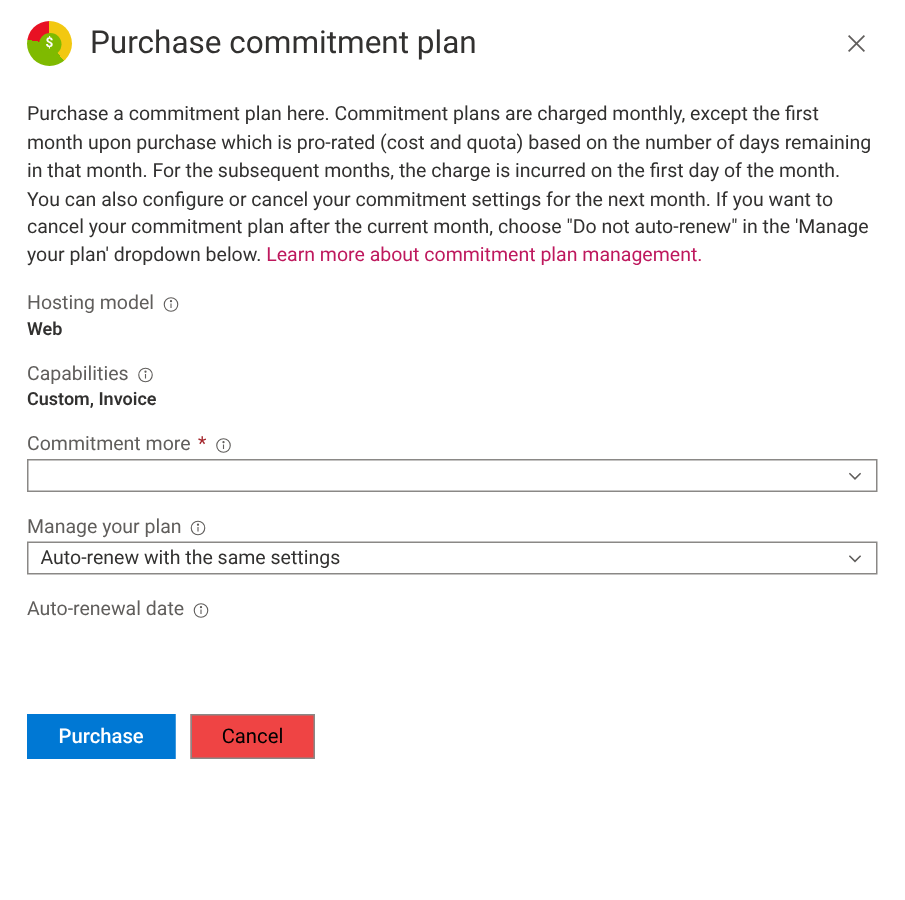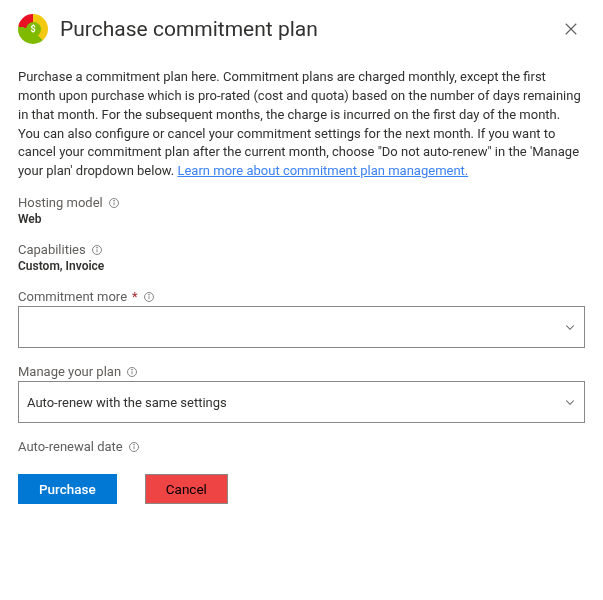--- a/index.html
+++ b/index.html
@@ -55,23 +55,22 @@
     color: #605e5c;
     cursor: pointer;
   }
   .close svg { width: 14px; height: 14px; }
   .desc {
     margin: 0 0 14px 0;
     line-height: 1.45;
     font-size: 13px;
   }
   .link {
-    color: #3b82f6;
-    cursor: pointer;
-    text-decoration: underline;
+    color: #be185d;
+    cursor: pointer;
   }
   .field { margin-bottom: 16px; }
   .field-label {
     font-size: 13px;
     color: #605e5c;
     display: flex;
     align-items: center;
     gap: 5px;
     margin-bottom: 2px;
   }
@@ -84,43 +83,43 @@
     color: #605e5c;
   }
   .info svg { width: 12px; height: 12px; }
   .field-value {
     font-weight: 600;
     color: #323130;
     font-size: 12px;
   }
   .select {
     width: 100%;
-    height: 42px;
+    height: 22px;
     border: 1px solid #8a8886;
     background: #fff;
     display: flex;
     align-items: center;
     padding: 0 8px;
     margin-top: 2px;
     cursor: pointer;
     position: relative;
   }
   .select .sval {
     flex: 1;
     font-size: 13px;
     color: #323130;
   }
   .chev {
     width: 12px; height: 12px;
     color: #605e5c;
   }
   .footer {
     display: flex;
-    gap: 28px;
-    margin-top: 20px;
+    gap: 10px;
+    margin-top: 62px;
   }
   .btn {
     height: 30px;
     padding: 0 20px;
     font-size: 13.5px;
     font-family: inherit;
     border: 1px solid #8a8886;
     background: #ef4444;
     cursor: pointer;
   }

